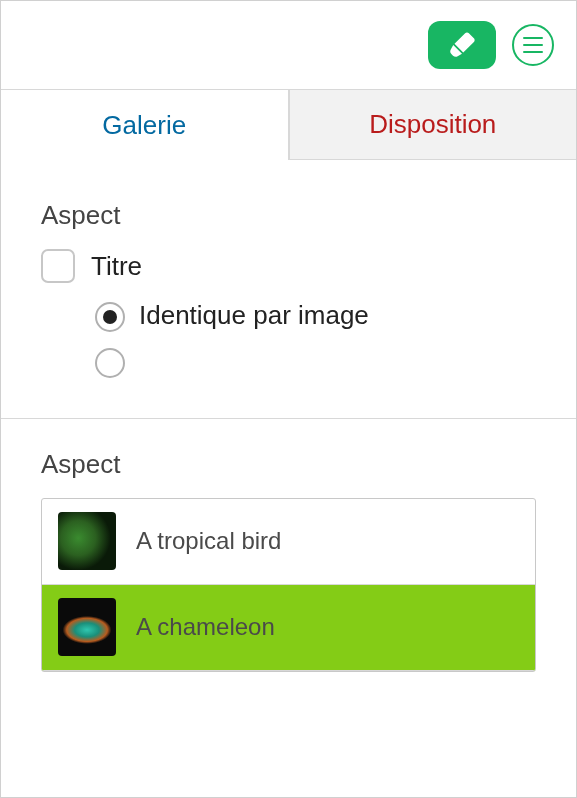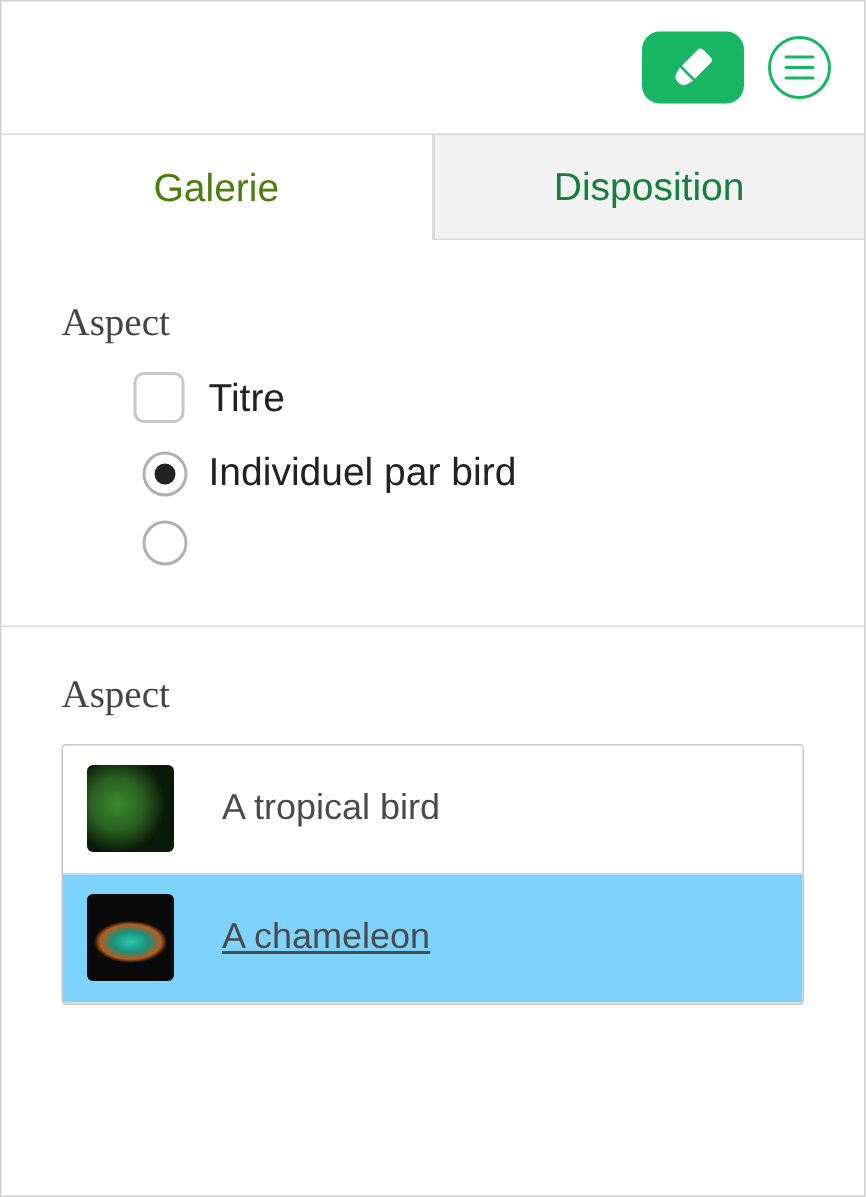--- a/index.html
+++ b/index.html
@@ -57,48 +57,46 @@
     flex: 1;
     height: 70px;
     display: flex;
     align-items: center;
     justify-content: center;
     font-size: 26px;
     cursor: pointer;
     border-bottom: 1px solid #d8d8d8;
   }
   .tab.active {
-    color: #4d7c0f;
+    color: #0369a1;
     background: #fff;
     border-bottom: none;
     border-right: 1px solid #d8d8d8;
   }
   .tab.inactive {
-    color: #15803d;
+    color: #b91c1c;
     background: #f2f2f2;
     border-left: 1px solid #d8d8d8;
   }
 
   .panel {
     padding: 40px 40px 0 40px;
   }
   .section-title {
     font-size: 26px;
     color: #444;
     margin-bottom: 18px;
-    font-family: Liberation Serif, serif;
   }
 
   .check-row {
     display: flex;
     align-items: center;
     gap: 16px;
     margin-top: 14px;
     font-size: 26px;
-    margin-left: 48px;
   }
   .checkbox {
     width: 34px; height: 34px;
     border: 2px solid #c7c7c7;
     border-radius: 7px;
     display: flex; align-items:center; justify-content:center;
     cursor: pointer;
     background: #fff;
   }
   .checkbox.checked svg { display:block; }
@@ -124,30 +122,30 @@
 
   .divider { height:1px; background:#d8d8d8; margin: 40px -40px 30px; }
 
   .images-list {
     border: 1px solid #c8c8c8;
     border-radius: 3px;
     overflow:hidden;
     margin-top: 12px;
   }
   .image-row {
-    display:flex; align-items:center; gap: 32px;
+    display:flex; align-items:center; gap: 20px;
     height: 86px;
     padding: 0 16px;
     border-bottom: 1px solid #d8d8d8;
     cursor: pointer;
     font-size: 24px;
     color: #4a4a4a;
   }
   .image-row:last-child { border-bottom: 1px solid #d8d8d8; }
-  .image-row.selected { background:#7dd3fc;text-decoration:underline; }
+  .image-row.selected { background:#84cc16; }
   .thumb {
     width: 58px; height: 58px;
     border-radius: 4px;
     flex-shrink: 0;
   }
   .thumb.bird {
     background:
       radial-gradient(circle at 35% 45%, #3a8b2f 0%, #2b6020 35%, #0a1a08 65%),
       #0a0a0a;
   }
@@ -190,21 +188,21 @@
     </div>
     <span>Titre</span>
   </div>
 
 
   <div class="radio-group">
     <div class="radio-row">
       <div class="radio selected">
           <div class="dot"></div>
         </div>
-      <div class="radio-label">Individuel par bird</div>
+      <div class="radio-label">Identique par image</div>
     </div>
     <div class="radio-row">
       <div class="radio"></div>
     </div>
   </div>
 
   <div class="divider"></div>
 
   <div class="section-title">Aspect</div>
 

